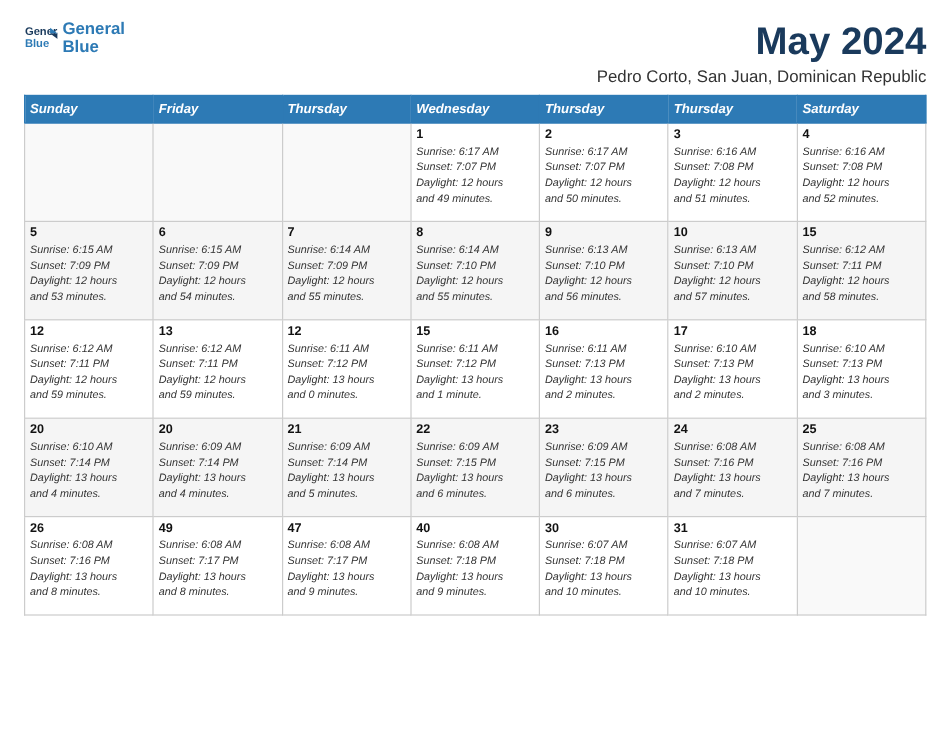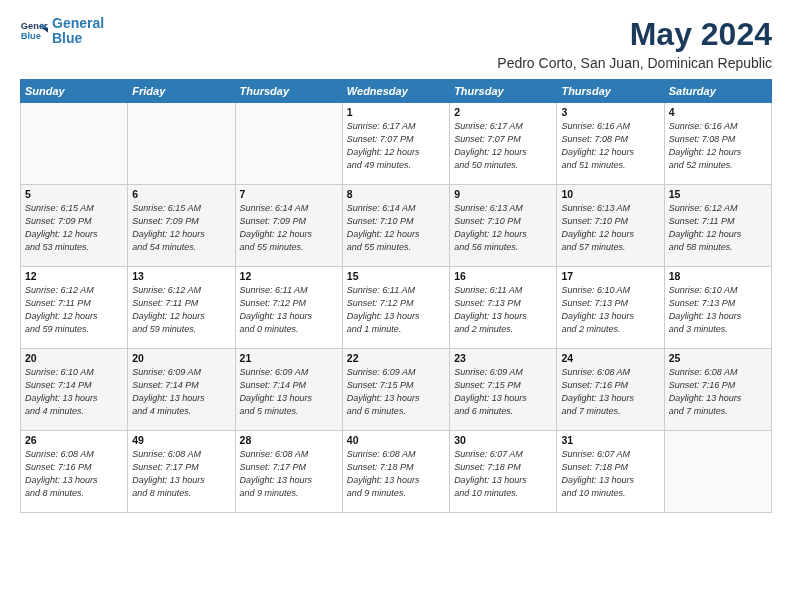--- a/index.html
+++ b/index.html
@@ -250,21 +250,21 @@
         <tr>
           <td>
             <span class="day-num">26</span>
             <div class="day-info">Sunrise: 6:08 AM<br>Sunset: 7:16 PM<br>Daylight: 13 hours<br>and 8 minutes.</div>
           </td>
           <td>
             <span class="day-num">49</span>
             <div class="day-info">Sunrise: 6:08 AM<br>Sunset: 7:17 PM<br>Daylight: 13 hours<br>and 8 minutes.</div>
           </td>
           <td>
-            <span class="day-num">28</span>
+            <span class="day-num">47</span>
             <div class="day-info">Sunrise: 6:08 AM<br>Sunset: 7:17 PM<br>Daylight: 13 hours<br>and 9 minutes.</div>
           </td>
           <td>
             <span class="day-num">40</span>
             <div class="day-info">Sunrise: 6:08 AM<br>Sunset: 7:18 PM<br>Daylight: 13 hours<br>and 9 minutes.</div>
           </td>
           <td>
             <span class="day-num">30</span>
             <div class="day-info">Sunrise: 6:07 AM<br>Sunset: 7:18 PM<br>Daylight: 13 hours<br>and 10 minutes.</div>
           </td>

